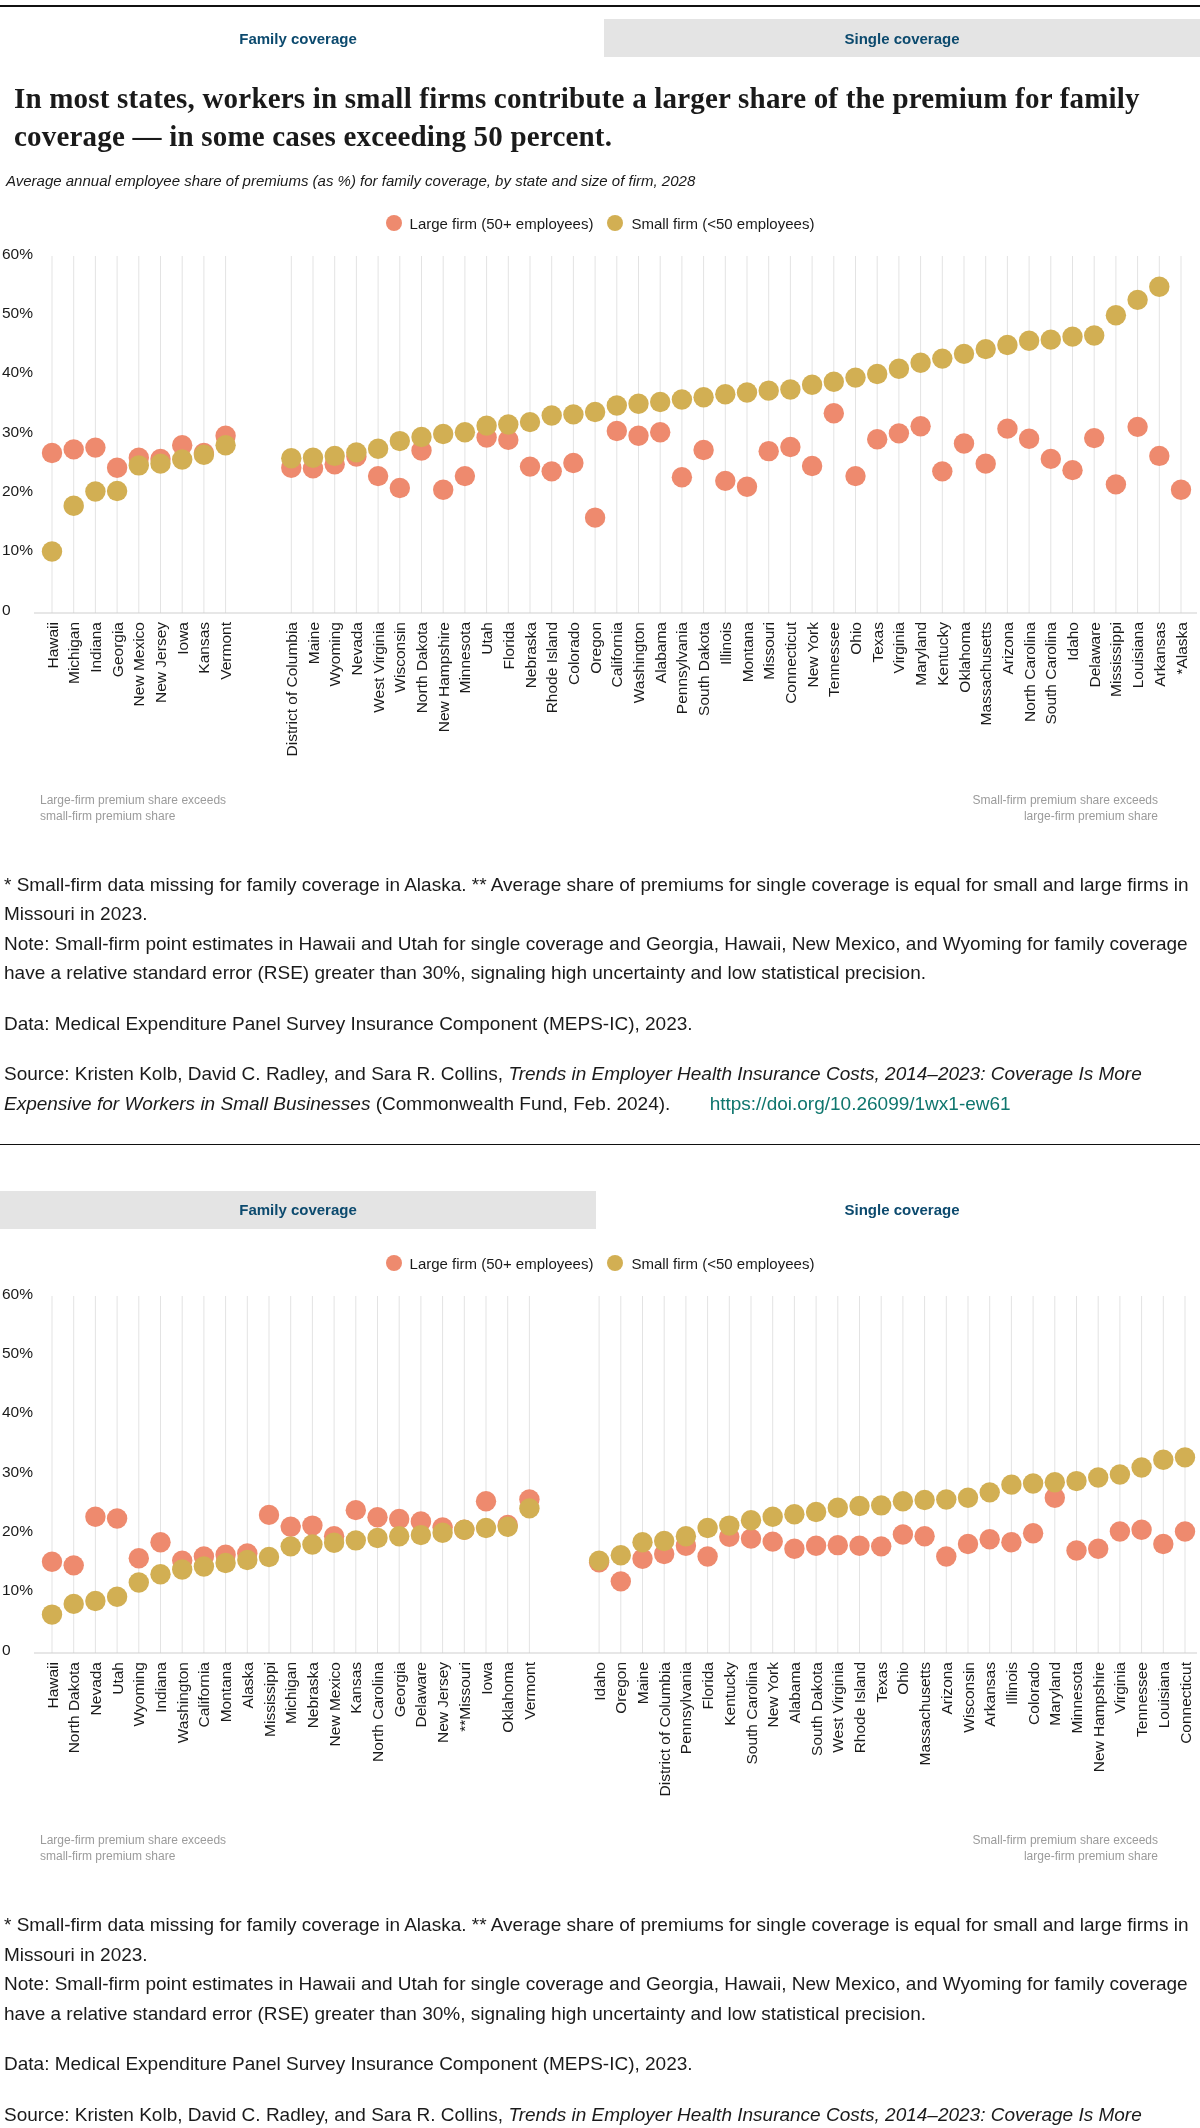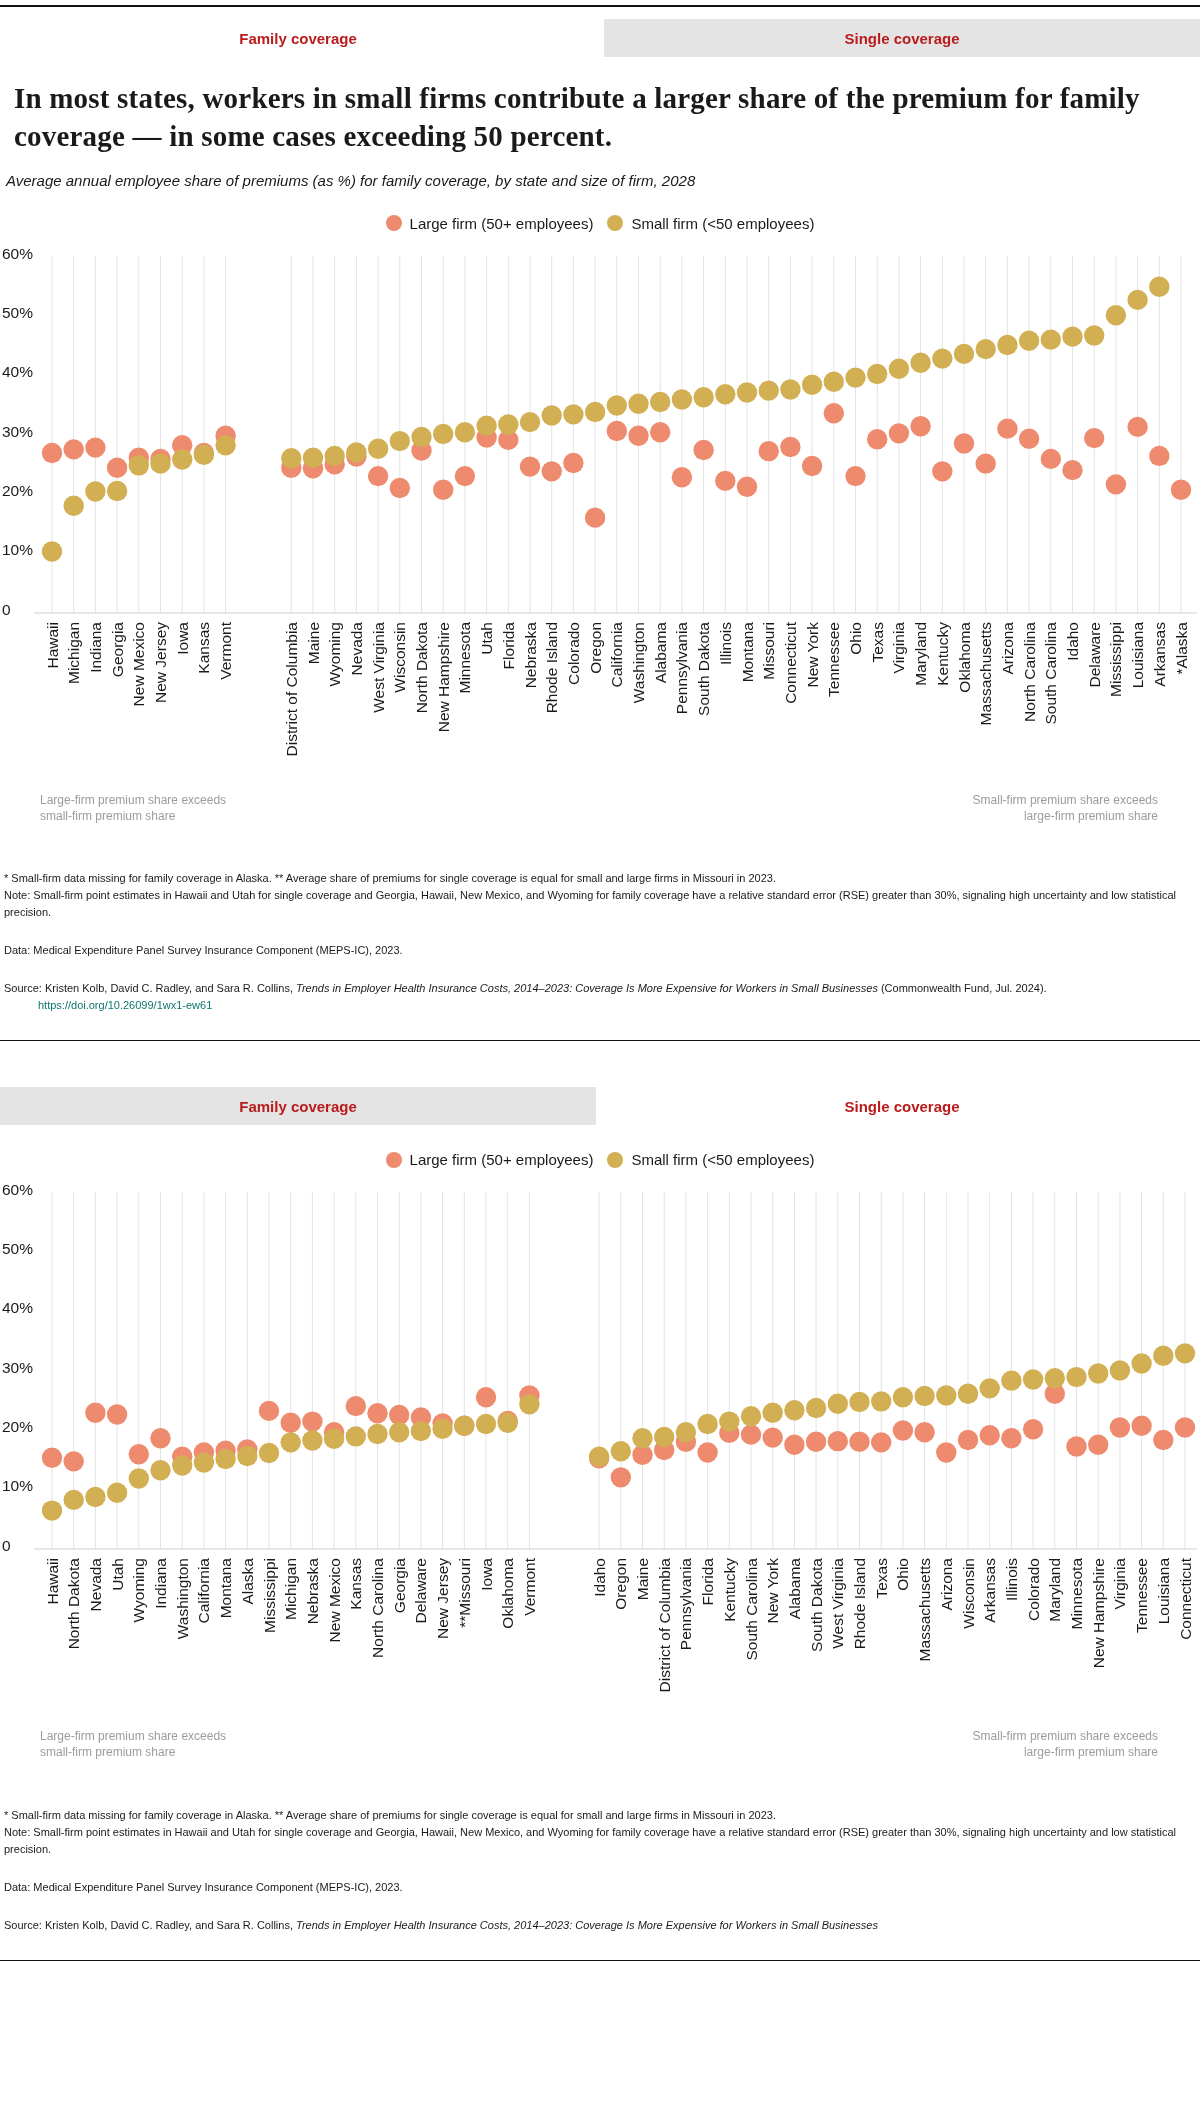--- a/index.html
+++ b/index.html
@@ -8,38 +8,38 @@
     width:1200px;
     font-family:"Liberation Sans", sans-serif;
     color:#1a1a1a;
   }
   .card { background:#fff; }
   .card-1 { margin-top:5px; border-top:2px solid #111; border-bottom:1px solid #111; padding-bottom:26px; }
   .card-2 { margin-top:46px; border-bottom:1px solid #111; padding-bottom:26px; }
   .tabbar { display:flex; gap:8px; margin-top:12px; }
   .tab {
     flex:1 1 0; height:38px; display:flex; align-items:center; justify-content:center;
-    font-size:15px; font-weight:700; cursor:pointer; background:#e4e4e4; color:#b91c1c;
+    font-size:15px; font-weight:700; cursor:pointer; background:#e4e4e4; color:#0c4a6e;
   }
   .tab.active { background:#fff; }
   .headline {
     font-family:"Liberation Serif", serif;
     font-size:29px; line-height:1.32; font-weight:700;
     margin:22px 10px 0 14px; letter-spacing:0.2px;
   }
   .subtitle { font-style:italic; font-size:15px; margin:16px 0 0 6px; }
   .legend { display:flex; justify-content:center; gap:14px; margin-top:26px; font-size:15px; }
   .legend-item { display:flex; align-items:center; gap:8px; }
   .legend-dot { width:16px; height:16px; border-radius:50%; display:inline-block; }
   .chart-wrap { margin-top:4px; }
   svg text { font-family:"Liberation Sans", sans-serif; }
   .annotations { display:flex; justify-content:space-between; padding:0 42px 0 40px; margin-top:2px; }
   .annotation { font-size:12px; line-height:1.35; color:#9b9b9b; }
   .annotation.right { text-align:right; }
-  .footnotes { margin-top:46px; padding:0 10px 0 4px; font-size:11px; line-height:1.55; }
+  .footnotes { margin-top:46px; padding:0 10px 0 4px; font-size:19px; line-height:1.55; }
   .footnotes p { margin:0; }
   .footnotes .spacer { height:21px; }
   .src-italic { font-style:italic; }
   .doi-link { color:#3387c4; text-decoration:none; }
 </style>
 </head>
 <body>
 
 <section class="card card-1">
   <div class="tabbar">
@@ -282,21 +282,21 @@
       <div>Small-firm premium share exceeds</div>
       <div>large-firm premium share</div>
     </div>
   </div>
   <div class="footnotes">
     <p>* Small-firm data missing for family coverage in Alaska. ** Average share of premiums for single coverage is equal for small and large firms in Missouri in 2023.</p>
     <p>Note: Small-firm point estimates in Hawaii and Utah for single coverage and Georgia, Hawaii, New Mexico, and Wyoming for family coverage have a relative standard error (RSE) greater than 30%, signaling high uncertainty and low statistical precision.</p>
     <div class="spacer"></div>
     <p>Data: Medical Expenditure Panel Survey Insurance Component (MEPS-IC), 2023.</p>
     <div class="spacer"></div>
-    <p><span>Source: Kristen Kolb, David C. Radley, and Sara R. Collins, </span><span class="src-italic">Trends in Employer Health Insurance Costs, 2014–2023: Coverage Is More Expensive for Workers in Small Businesses</span><span> (Commonwealth Fund, Jul. 2024). </span><a href="#" class="doi-link" style="color: #0f766e; margin-left: 34px;">https://doi.org/10.26099/1wx1-ew61</a></p>
+    <p><span>Source: Kristen Kolb, David C. Radley, and Sara R. Collins, </span><span class="src-italic">Trends in Employer Health Insurance Costs, 2014–2023: Coverage Is More Expensive for Workers in Small Businesses</span><span> (Commonwealth Fund, Feb. 2024). </span><a href="#" class="doi-link" style="color: #0f766e; margin-left: 34px;">https://doi.org/10.26099/1wx1-ew61</a></p>
   </div>
 </section>
 
 <section class="card card-2">
   <div class="tabbar">
     <div class="tab">Family coverage</div>
     <div class="tab active">Single coverage</div>
   </div>
   <div class="legend">
     <span class="legend-item">

